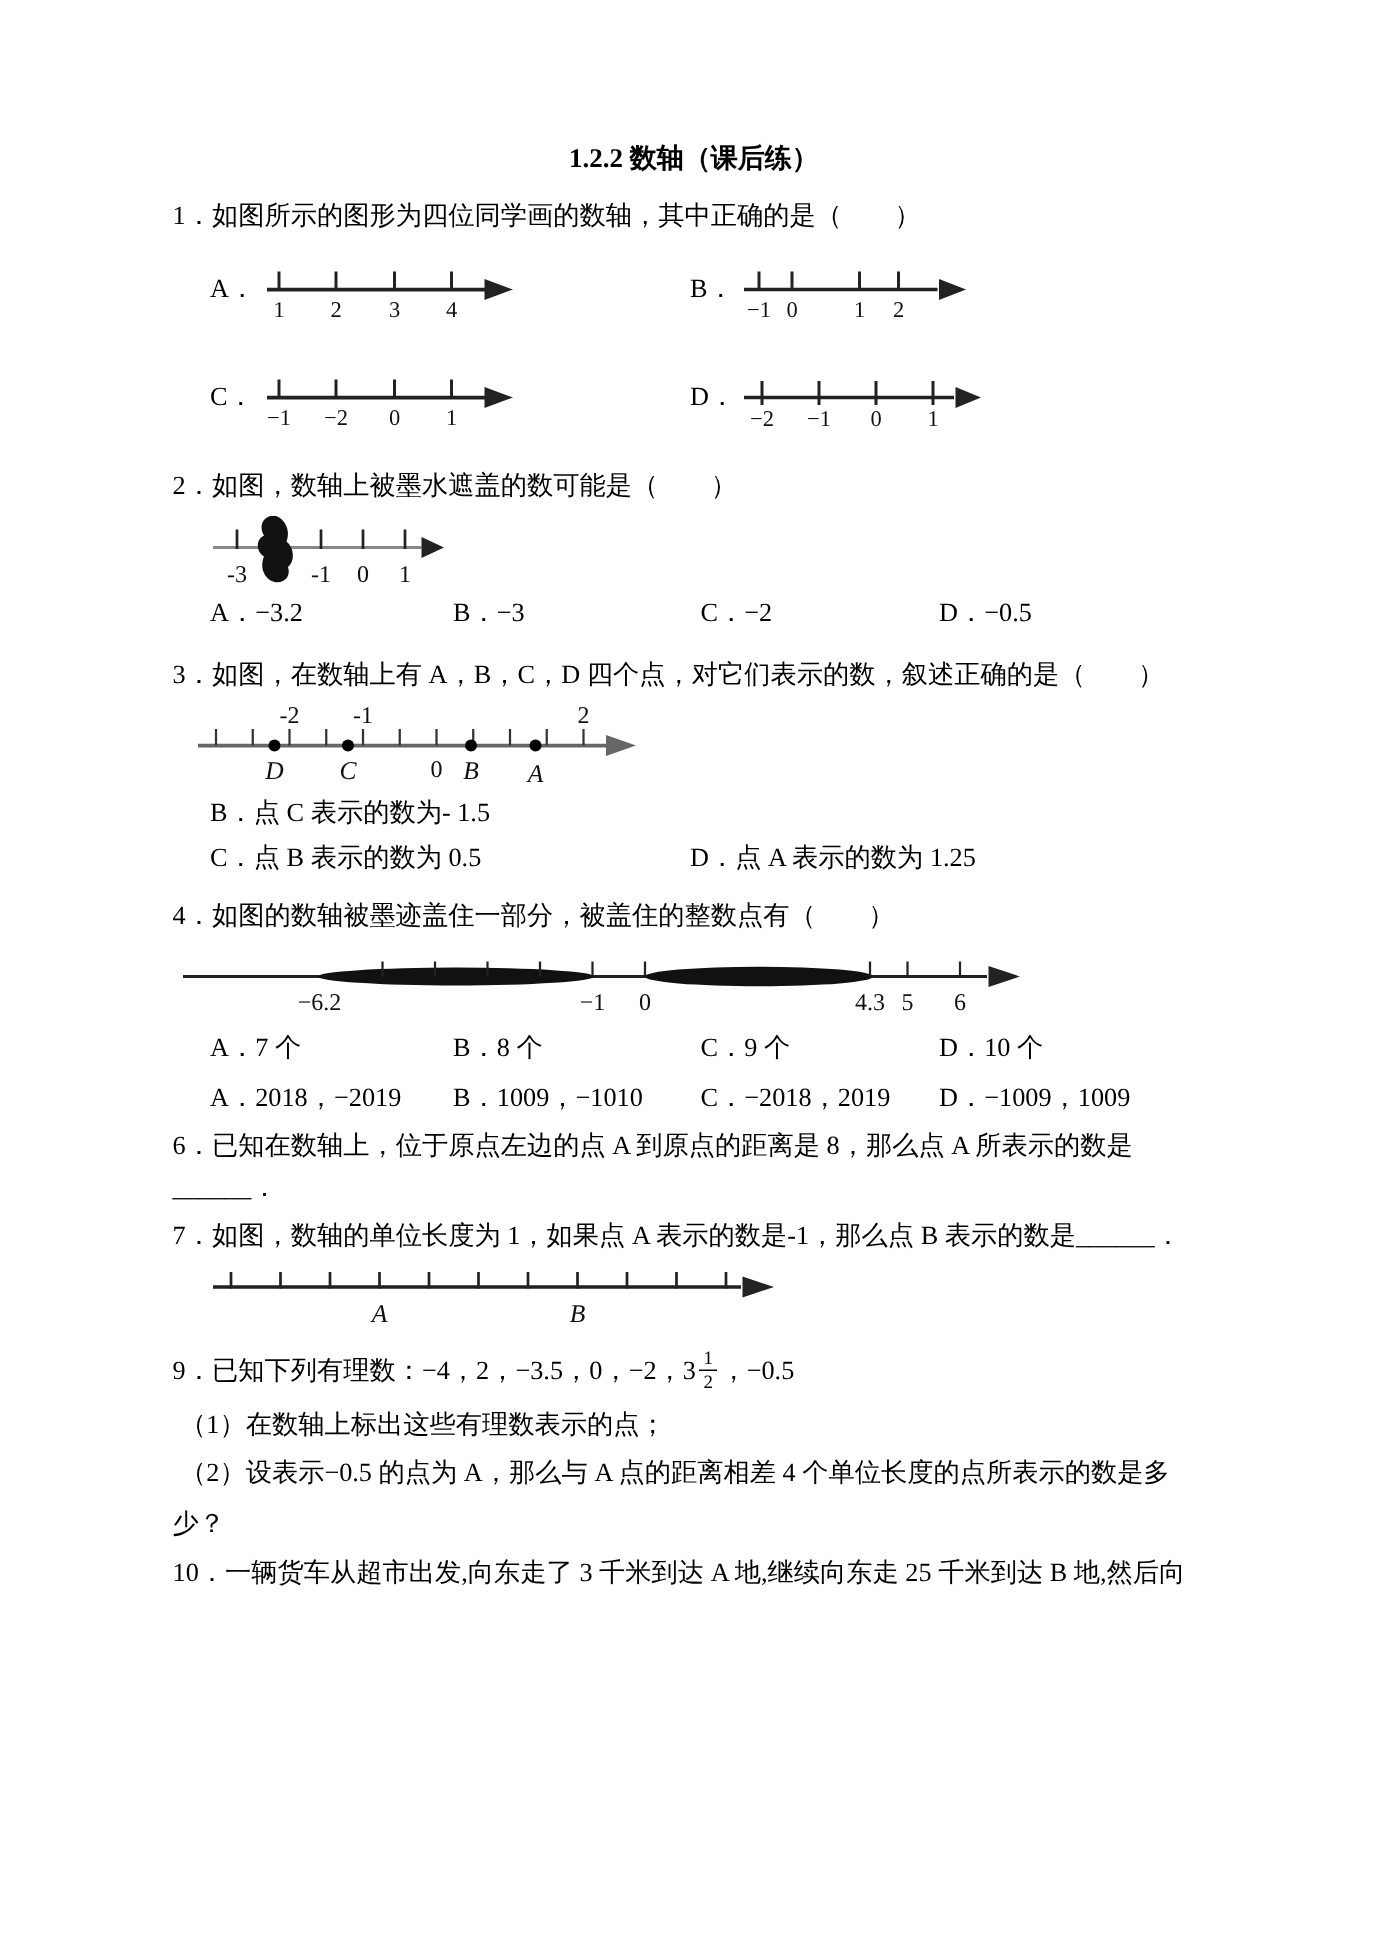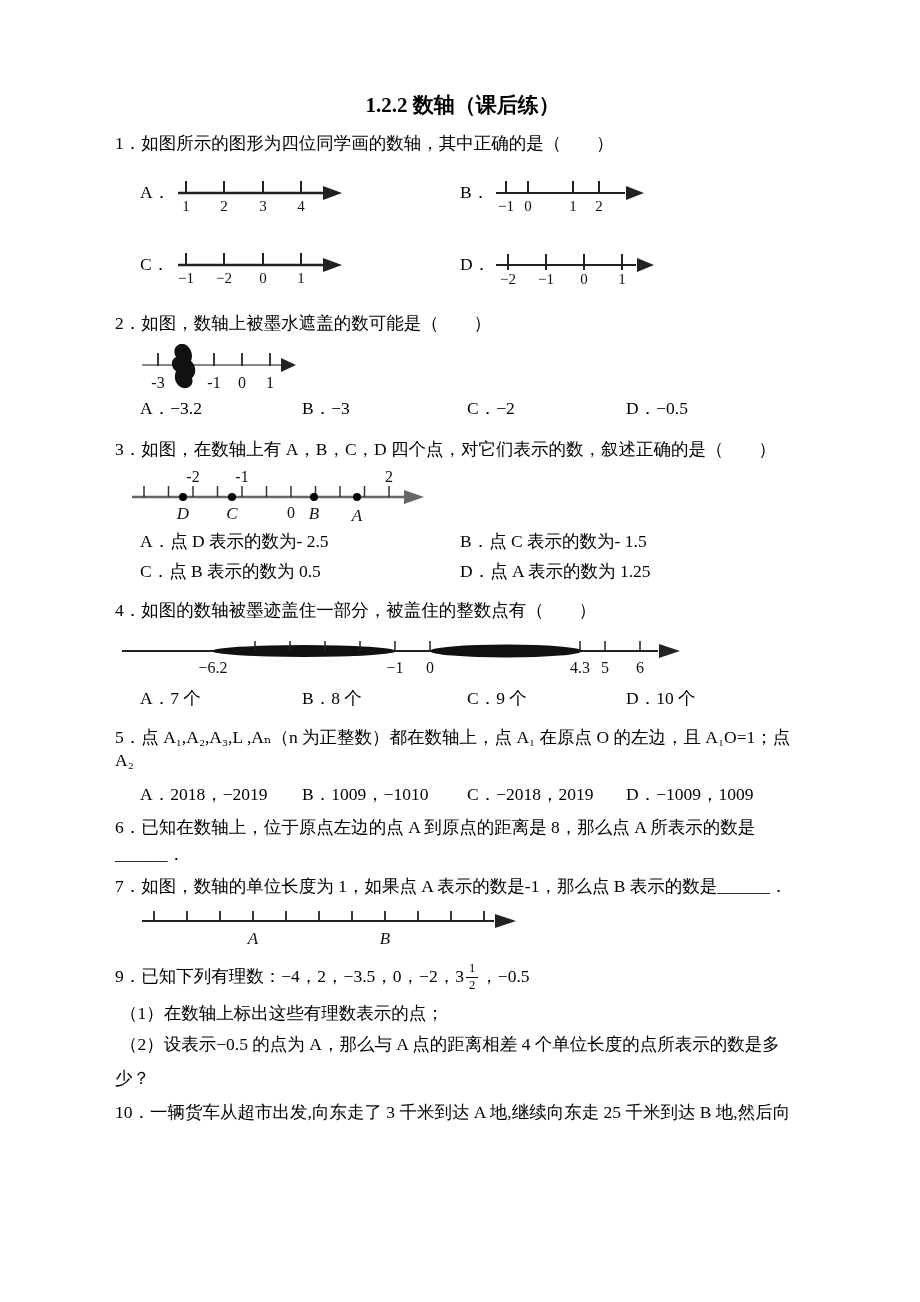--- a/index.html
+++ b/index.html
@@ -2,21 +2,21 @@
 <html><head>
 <meta charset="utf-8">
 <style>
   html,body { margin:0; padding:0; background:#fff; }
   .page {
     position:relative; width:920px; height:1302px; box-sizing:border-box;
     padding:92px 110px 0 115px; background:#fff; color:#000;
     font-family:"Liberation Serif","DejaVu Serif",serif; font-size:17.5px;
     overflow:hidden;
   }
-  .title { margin:0; text-align:center; font-size:21px; font-weight:bold; line-height:26px; }
+  .title { margin:0; text-align:center; font-size:18px; font-weight:bold; line-height:26px; }
   p.q { margin:0; line-height:1.35; }
   .row4 { display:flex; padding-left:25px; line-height:1.3; }
   .row4 span:nth-child(1){ width:162px; }
   .row4 span:nth-child(2){ width:165px; }
   .row4 span:nth-child(3){ width:159px; }
   .row4 span:nth-child(4){ width:auto; }
   .row2 { display:flex; padding-left:25px; line-height:1.3; }
   .row2 span:first-child { width:320px; }
   .figrow { display:flex; align-items:flex-start; padding-left:25px; }
   .figcell { display:flex; align-items:flex-start; width:320px; }
@@ -158,21 +158,20 @@
       <circle cx="227" cy="31" r="4" fill="#000"></circle>
       <text x="53" y="53" class="it">D</text>
       <text x="102" y="53" class="it">C</text>
       <text x="161" y="52" class="big">0</text>
       <text x="184" y="53" class="it">B</text>
       <text x="227" y="55" class="it">A</text>
     </svg>
   </div>
 
   <div class="row2" style="margin-top:6px">
-    <span>A．点 D 表示的数为- 2.5</span>
     <span>B．点 C 表示的数为- 1.5</span>
   </div>
   <div class="row2" style="margin-top:8px">
     <span>C．点 B 表示的数为 0.5</span>
     <span>D．点 A 表示的数为 1.25</span>
   </div>
 
   <p class="q" style="margin-top:16px">4．如图的数轴被墨迹盖住一部分，被盖住的整数点有（　　）</p>
 
   <div class="figblock" style="margin-top:8px; margin-left:5px">
@@ -199,21 +198,20 @@
     </svg>
   </div>
 
   <div class="row4" style="margin-top:6px">
     <span>A．7 个</span>
     <span>B．8 个</span>
     <span>C．9 个</span>
     <span>D．10 个</span>
   </div>
 
-  <p class="q" style="margin-top:16px">5．点 A₁,A₂,A₃,L ,Aₙ（n 为正整数）都在数轴上，点 A₁ 在原点 O 的左边，且 A₁O=1；点 A₂</p>
 
   <div class="row4" style="margin-top:10px">
     <span>A．2018，−2019</span>
     <span>B．1009，−1010</span>
     <span>C．−2018，2019</span>
     <span>D．−1009，1009</span>
   </div>
 
   <p class="q" style="margin-top:10px">6．已知在数轴上，位于原点左边的点 A 到原点的距离是 8，那么点 A 所表示的数是</p>
   <p class="q" style="margin-top:4px">______．</p>

